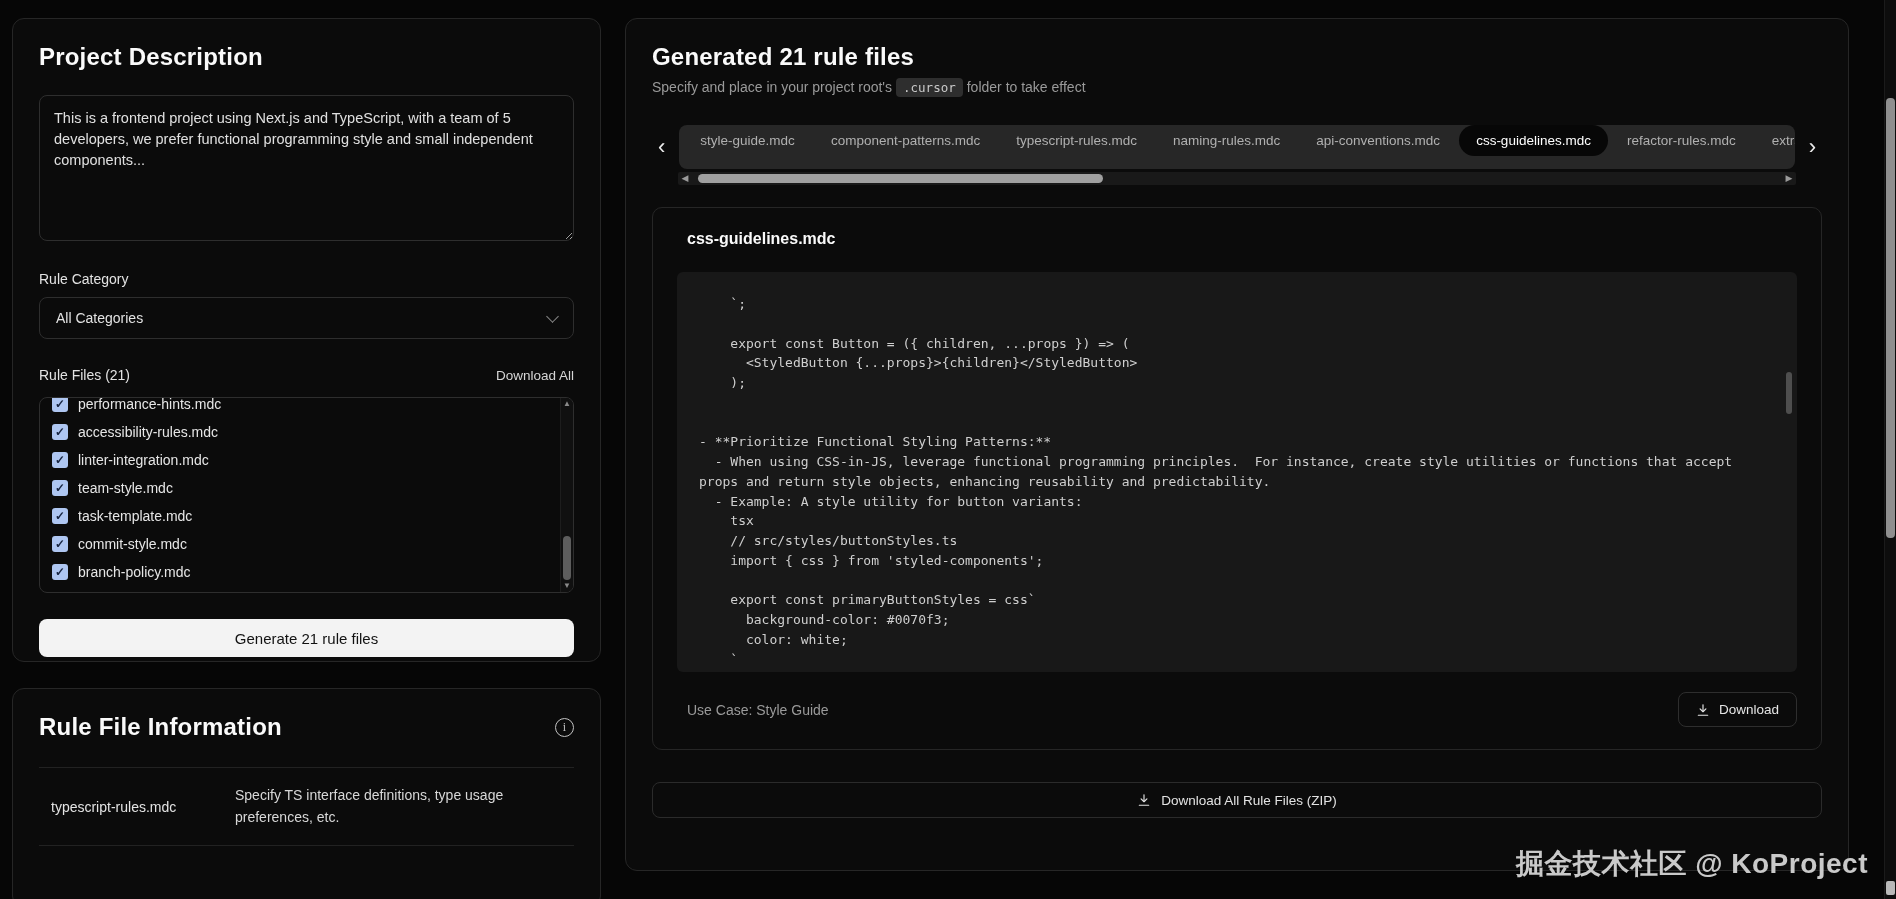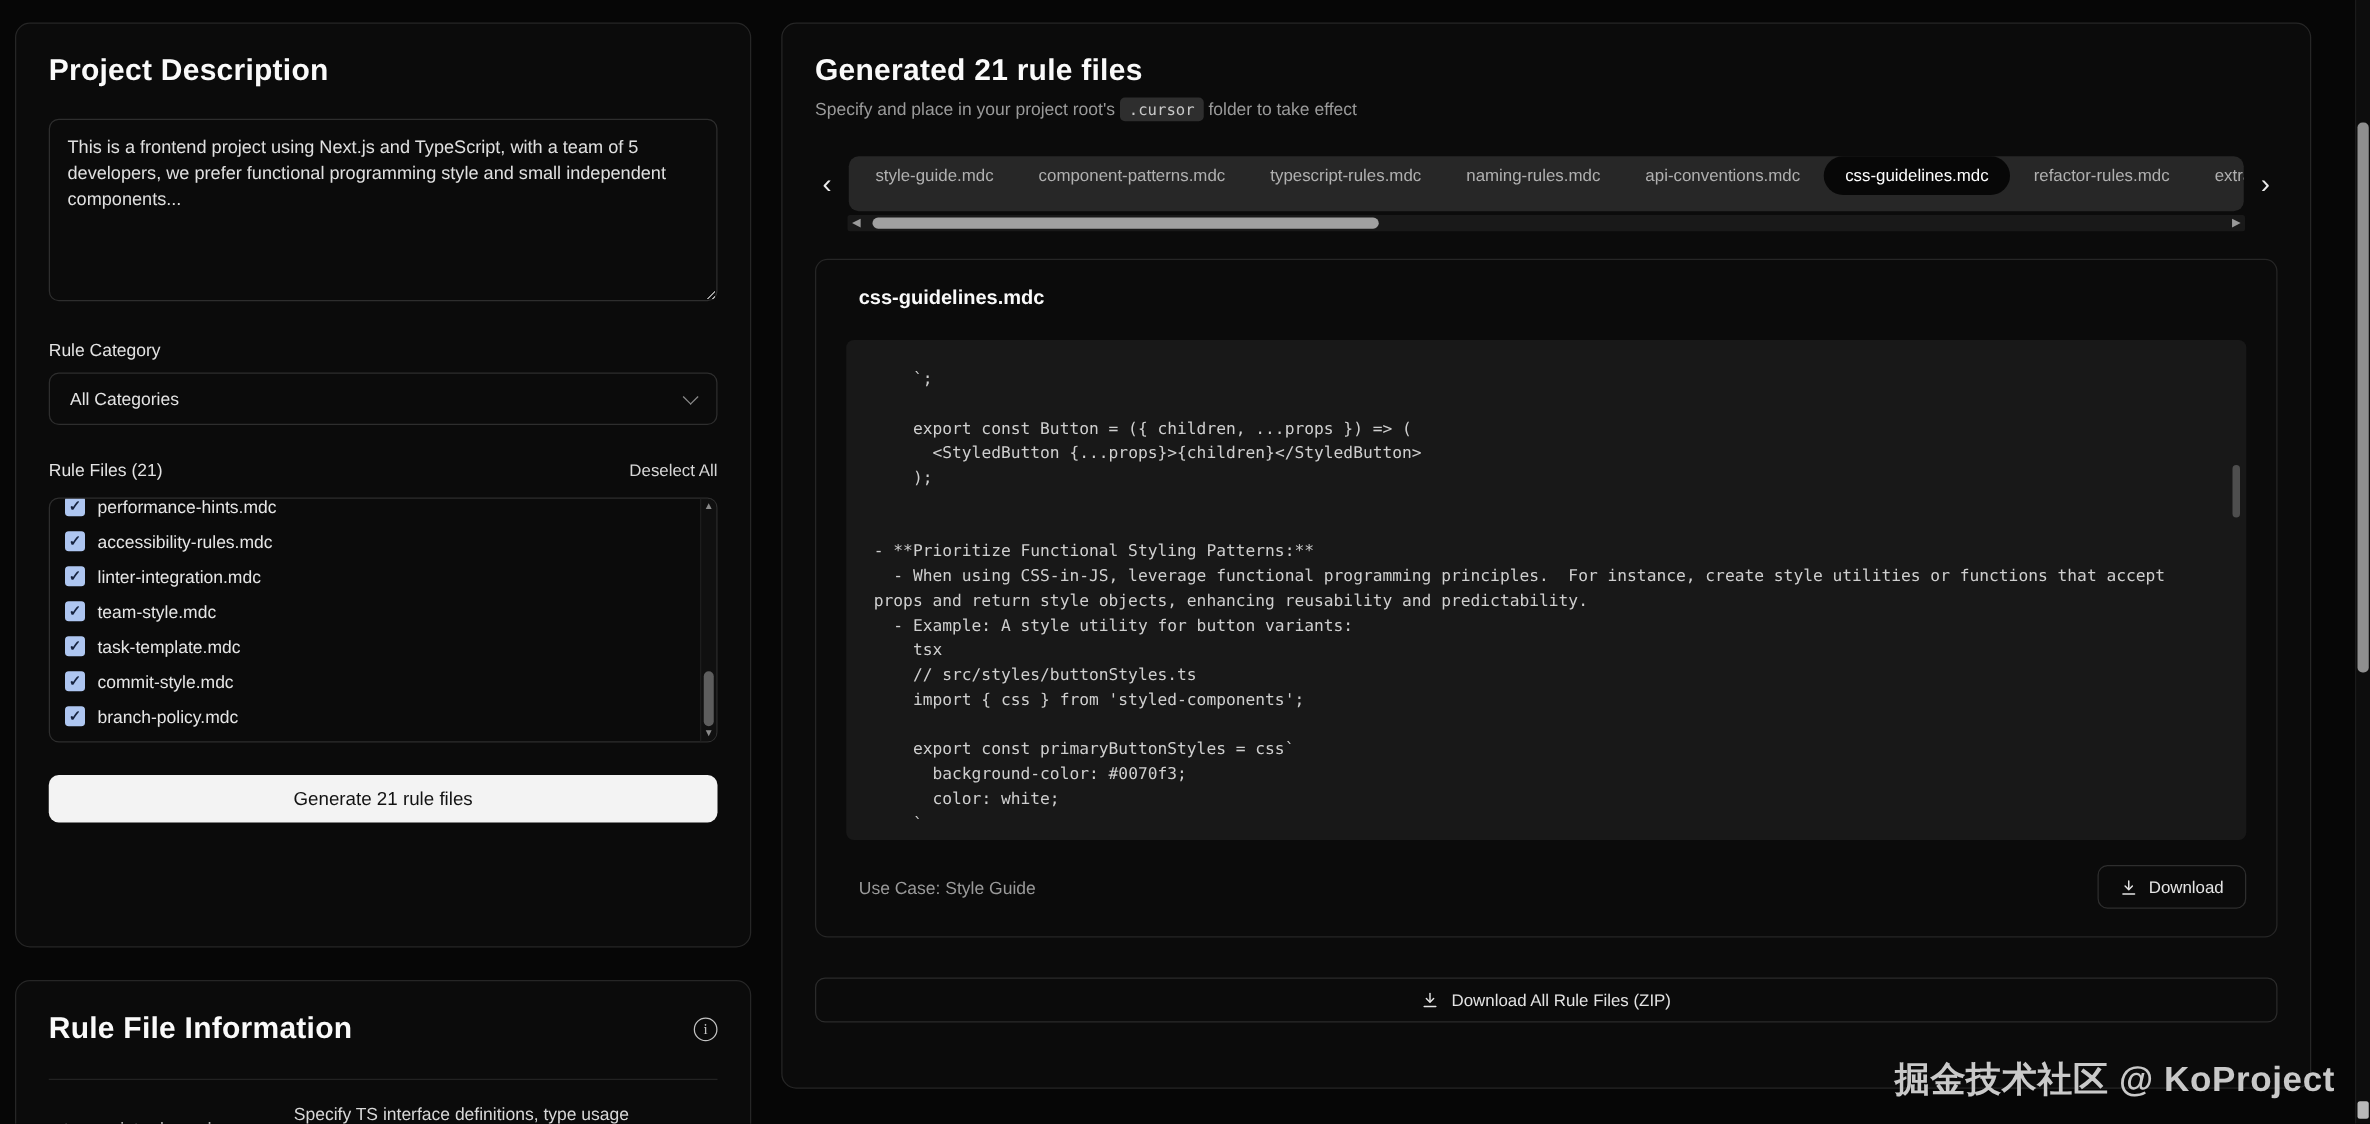--- a/index.html
+++ b/index.html
@@ -10,21 +10,21 @@
     color:#e8e8e8;
     position:relative;
   }
   .card {
     background:#0b0b0b;
     border:1px solid #262626;
     border-radius:12px;
   }
   
   .left-col { position:absolute; left:12px; top:18px; width:589px; }
-  .card-project { padding:24px 26px; height:740px; }
+  .card-project { padding:24px 26px; height:644px; }
   .card-title { font-size:24px; font-weight:bold; color:#fafafa; letter-spacing:.2px; }
   .subtitle { font-size:14px; color:#9a9a9a; margin-top:8px; }
   .desc-textarea {
     margin-top:24px; width:100%; height:146px;
     background:transparent; border:1px solid #2e2e2e; border-radius:8px;
     color:#e0e0e0; font-size:14.5px; line-height:1.45;
     font-family:"Liberation Sans", sans-serif;
     padding:12px 14px; resize:both;
   }
   .field-label { display:block; font-size:14px; color:#e3e3e3; margin-top:26px; }
@@ -133,21 +133,21 @@
     <textarea class="desc-textarea" style="">This is a frontend project using Next.js and TypeScript, with a team of 5 developers, we prefer functional programming style and small independent components...</textarea>
 
     <label class="field-label">Rule Category</label>
     <div class="select-box">
       <span>All Categories</span>
       <span class="chev-down"></span>
     </div>
 
     <div class="files-row">
       <span class="files-label">Rule Files (21)</span>
-      <button class="deselect-btn">Deselect All</button>
+      <button class="deselect-btn">Download All</button>
     </div>
 
     <div class="listbox">
       <div class="list-inner" id="rule-files-container">
           <label class="file-item">
             <span class="cb">✓</span>
             <span class="fname">performance-hints.mdc</span>
           </label>
           <label class="file-item">
             <span class="cb">✓</span>

